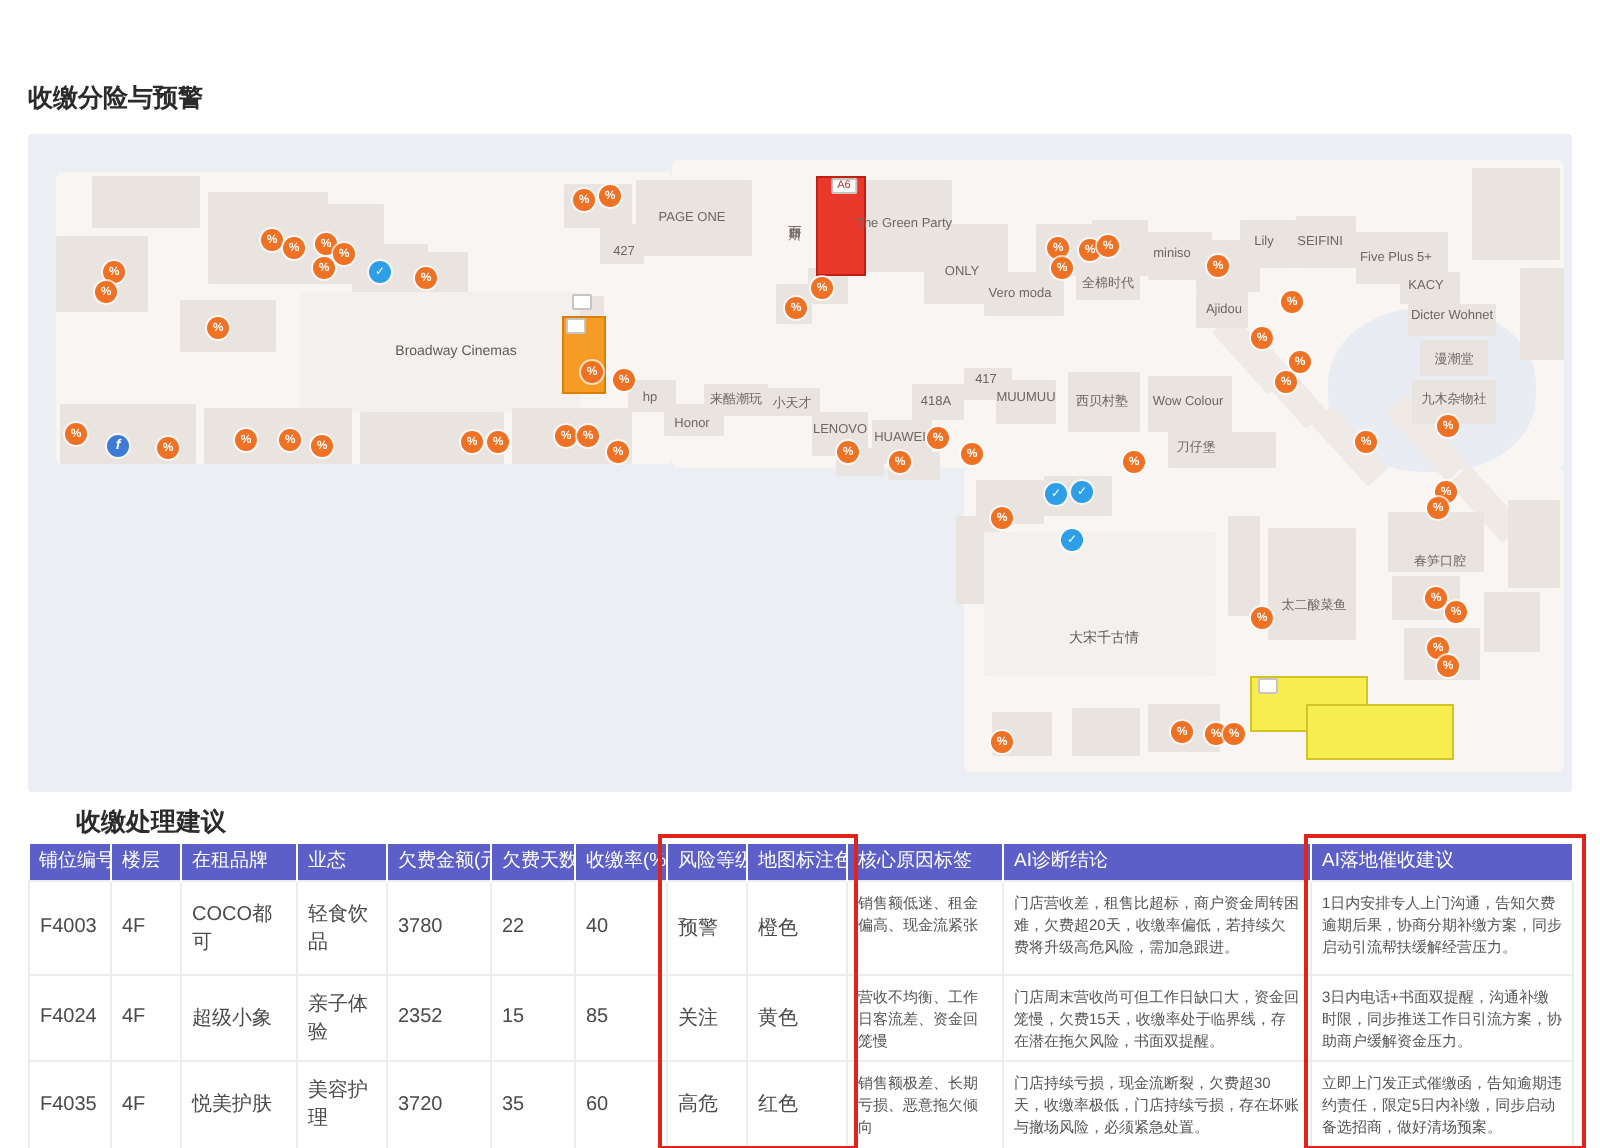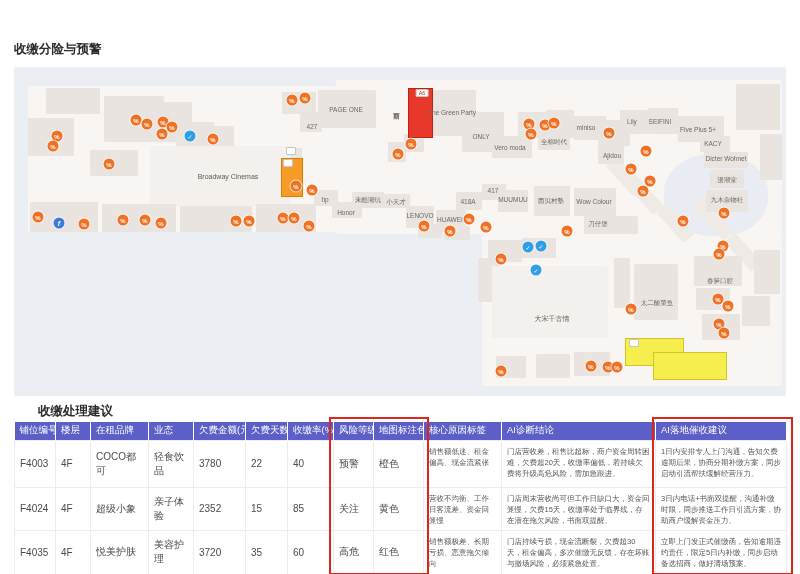--- a/index.html
+++ b/index.html
@@ -292,21 +292,21 @@
           <td>F4035</td>
           <td>4F</td>
           <td>悦美护肤</td>
           <td>美容护理</td>
           <td>3720</td>
           <td>35</td>
           <td>60</td>
           <td>高危</td>
           <td>红色</td>
           <td class="long">销售额极差、长期亏损、恶意拖欠倾向</td>
-          <td class="long">门店持续亏损，现金流断裂，欠费超30天，租金偏高，多次催缴无反馈，存在坏账与撤场风险，必须紧急处置。</td>
+          <td class="long">门店持续亏损，现金流断裂，欠费超30天，收缴率极低，门店持续亏损，存在坏账与撤场风险，必须紧急处置。</td>
           <td class="long">立即上门发正式催缴函，告知逾期违约责任，限定5日内补缴，同步启动备选招商，做好清场预案。</td>
         </tr>
       </tbody>
   </table>
 
   <div class="ann" id="ann1"></div>
   <div class="ann" id="ann2"></div>
 </div>
 
 </body></html>

